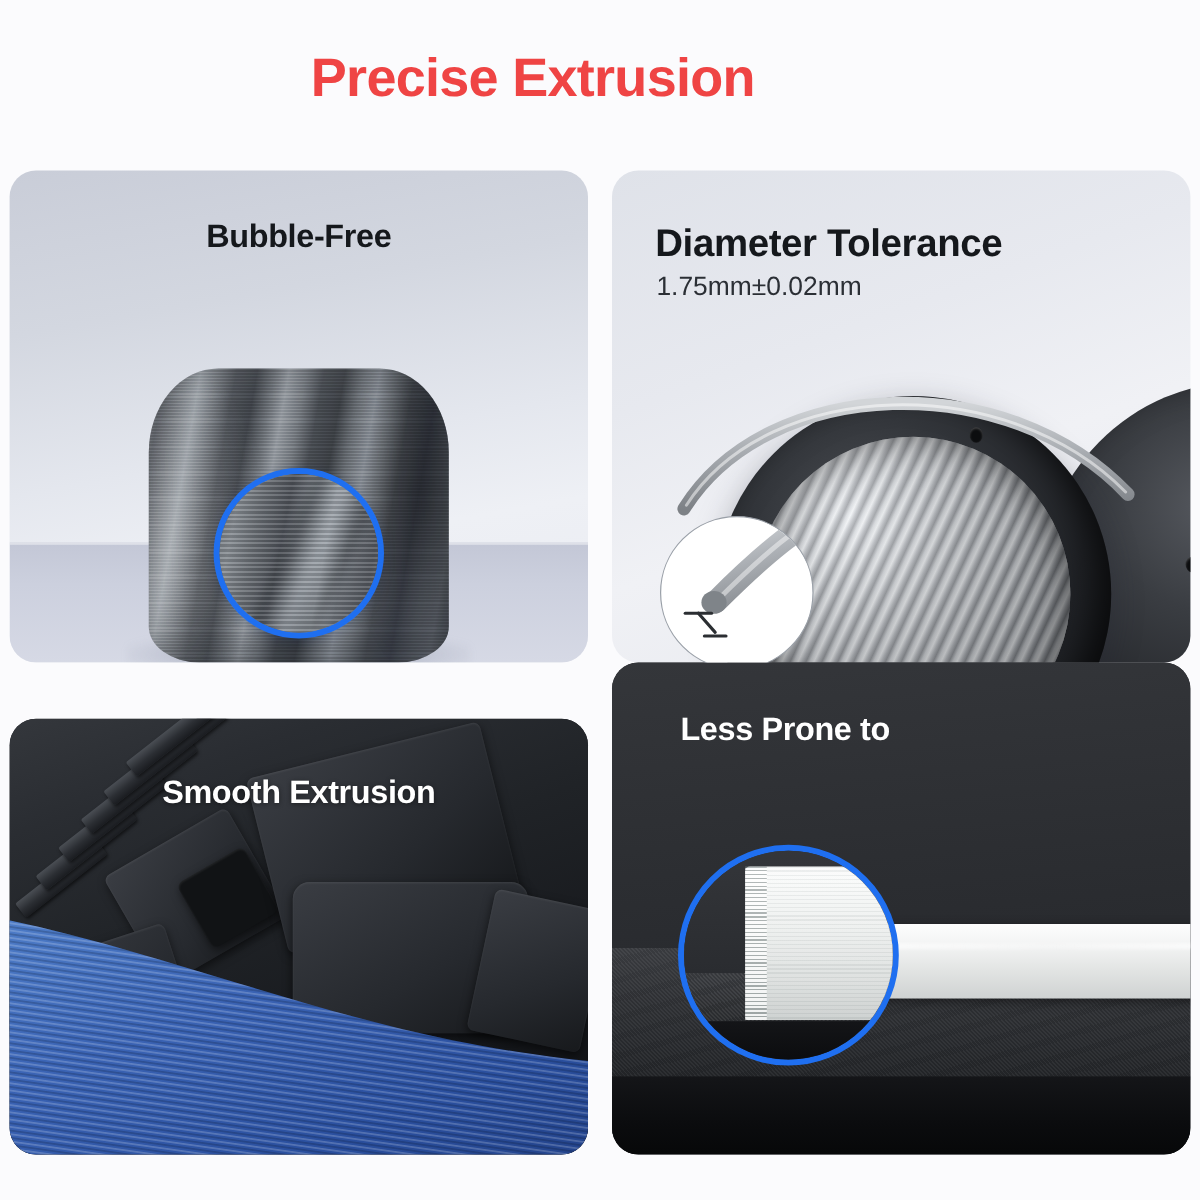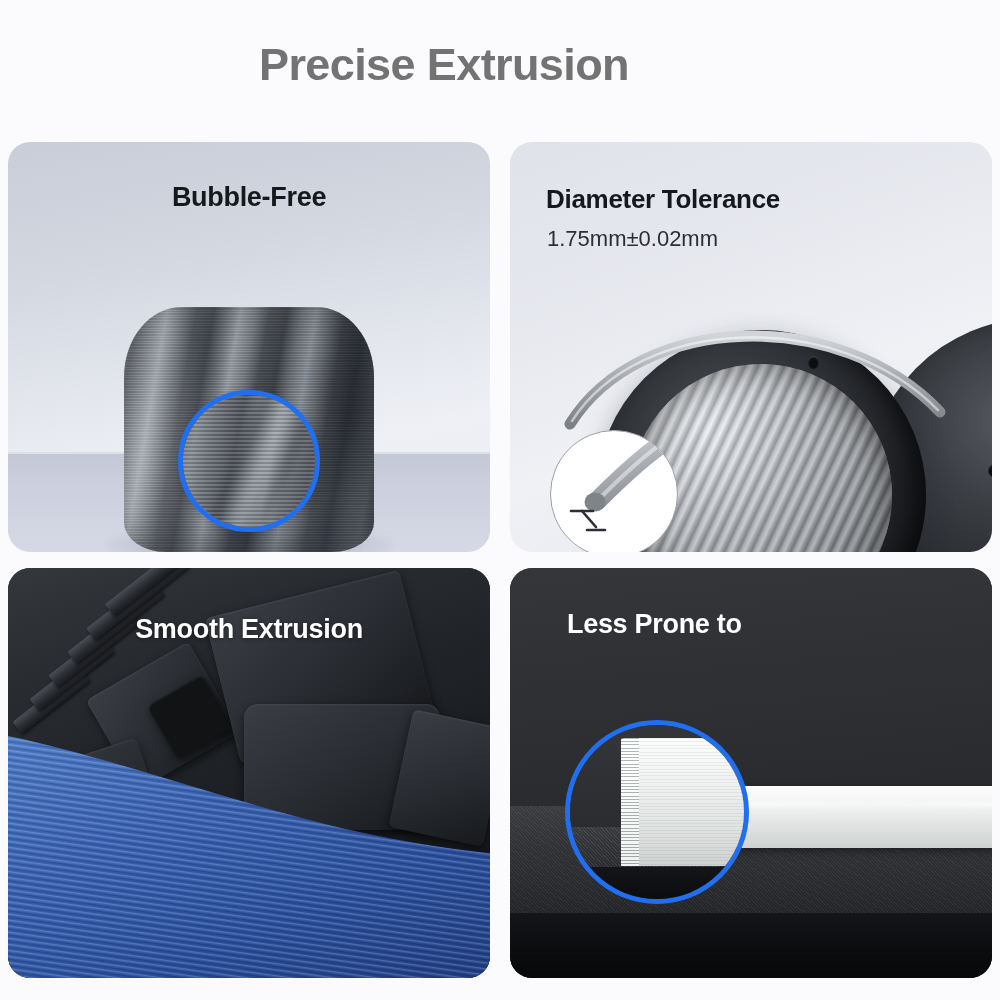--- a/index.html
+++ b/index.html
@@ -9,31 +9,31 @@
     font-family:"Liberation Sans", sans-serif;
     overflow:hidden;
     position:relative;
   }
 
   
   .page-title{
     position:absolute; top:42px; left:0; width:888px;
     text-align:center;
     font-size:45px; font-weight:bold; letter-spacing:-0.6px;
-    color:#737373; line-height:1.0;
+    color:#ef4444; line-height:1.0;
   }
 
   
   .grid{
     position:absolute; left:8px; top:142px;
     width:984px; height:850px;
     display:grid;
     grid-template-columns:482px 482px;
     grid-template-rows:410px 410px;
-    gap:16px 20px;
+    gap:0 20px;
   }
   .card{
     position:relative; overflow:hidden;
     border-radius:22px;
   }
 
   
   .c1{ background:linear-gradient(170deg,#c9cdd8 0%,#d3d7e0 28%,#e4e7ee 55%,#eef0f5 72%,#e9ebf1 100%); }
   .c1 .floor{
     position:absolute; left:0; right:0; top:310px; bottom:0;
@@ -110,21 +110,21 @@
     position:absolute; width:52px; height:210px; left:58px; top:-35px;
     transform:rotate(24deg);
     background:linear-gradient(90deg, rgba(30,34,40,.42), rgba(175,182,190,.55) 48%, rgba(30,34,40,.38));
     filter:blur(4px);
   }
 
   
   .c2{ background:linear-gradient(160deg,#dfe2e9 0%,#e7e9ef 35%,#f0f1f5 60%,#e6e8ee 100%); }
   .c2 .ttl{
     position:absolute; top:42px; left:36px;
-    font-size:26px; font-weight:bold; color:#15181c; letter-spacing:-0.3px; z-index:6;
+    font-size:32px; font-weight:bold; color:#15181c; letter-spacing:-0.3px; z-index:6;
   }
   .c2 .sub{
     position:absolute; top:84px; left:37px;
     font-size:22px; font-weight:normal; color:#2b2f35; z-index:6;
   }
   .spoolA{
     position:absolute; left:86px; top:188px; width:330px; height:330px;
     border-radius:50%;
     background:radial-gradient(circle at 38% 32%, #4a4d52 0%, #33363b 30%, #202226 60%, #16181b 100%);
     box-shadow:inset -12px -8px 28px rgba(0,0,0,.7), 0 8px 26px rgba(40,44,56,.35);
@@ -151,21 +151,21 @@
     position:absolute; left:0; top:150px; width:482px; height:220px; z-index:4;
   }
   .mag2{
     position:absolute; left:40px; top:288px; width:128px; height:128px;
     border-radius:50%; background:#ffffff; border:1.5px solid #9aa0a8;
     overflow:hidden; z-index:7;
   }
   .mag2 svg{ position:absolute; inset:0; }
 
   
-  .c3{ background:#1b1d21; }
+  .c3{ background:#1b1d21;margin-top:47px; }
   .c3 .hot{
     position:absolute; inset:0;
     background:
       linear-gradient(160deg,#34373c 0%,#2a2d32 18%,#202327 42%,#17191d 70%,#0e1013 100%);
   }
   .c3 .ttl{
     position:absolute; top:46px; left:0; width:100%;
     text-align:center; font-size:27px; font-weight:bold; color:#ffffff;
     letter-spacing:-0.3px; z-index:9; text-shadow:0 1px 4px rgba(0,0,0,.45);
   }

